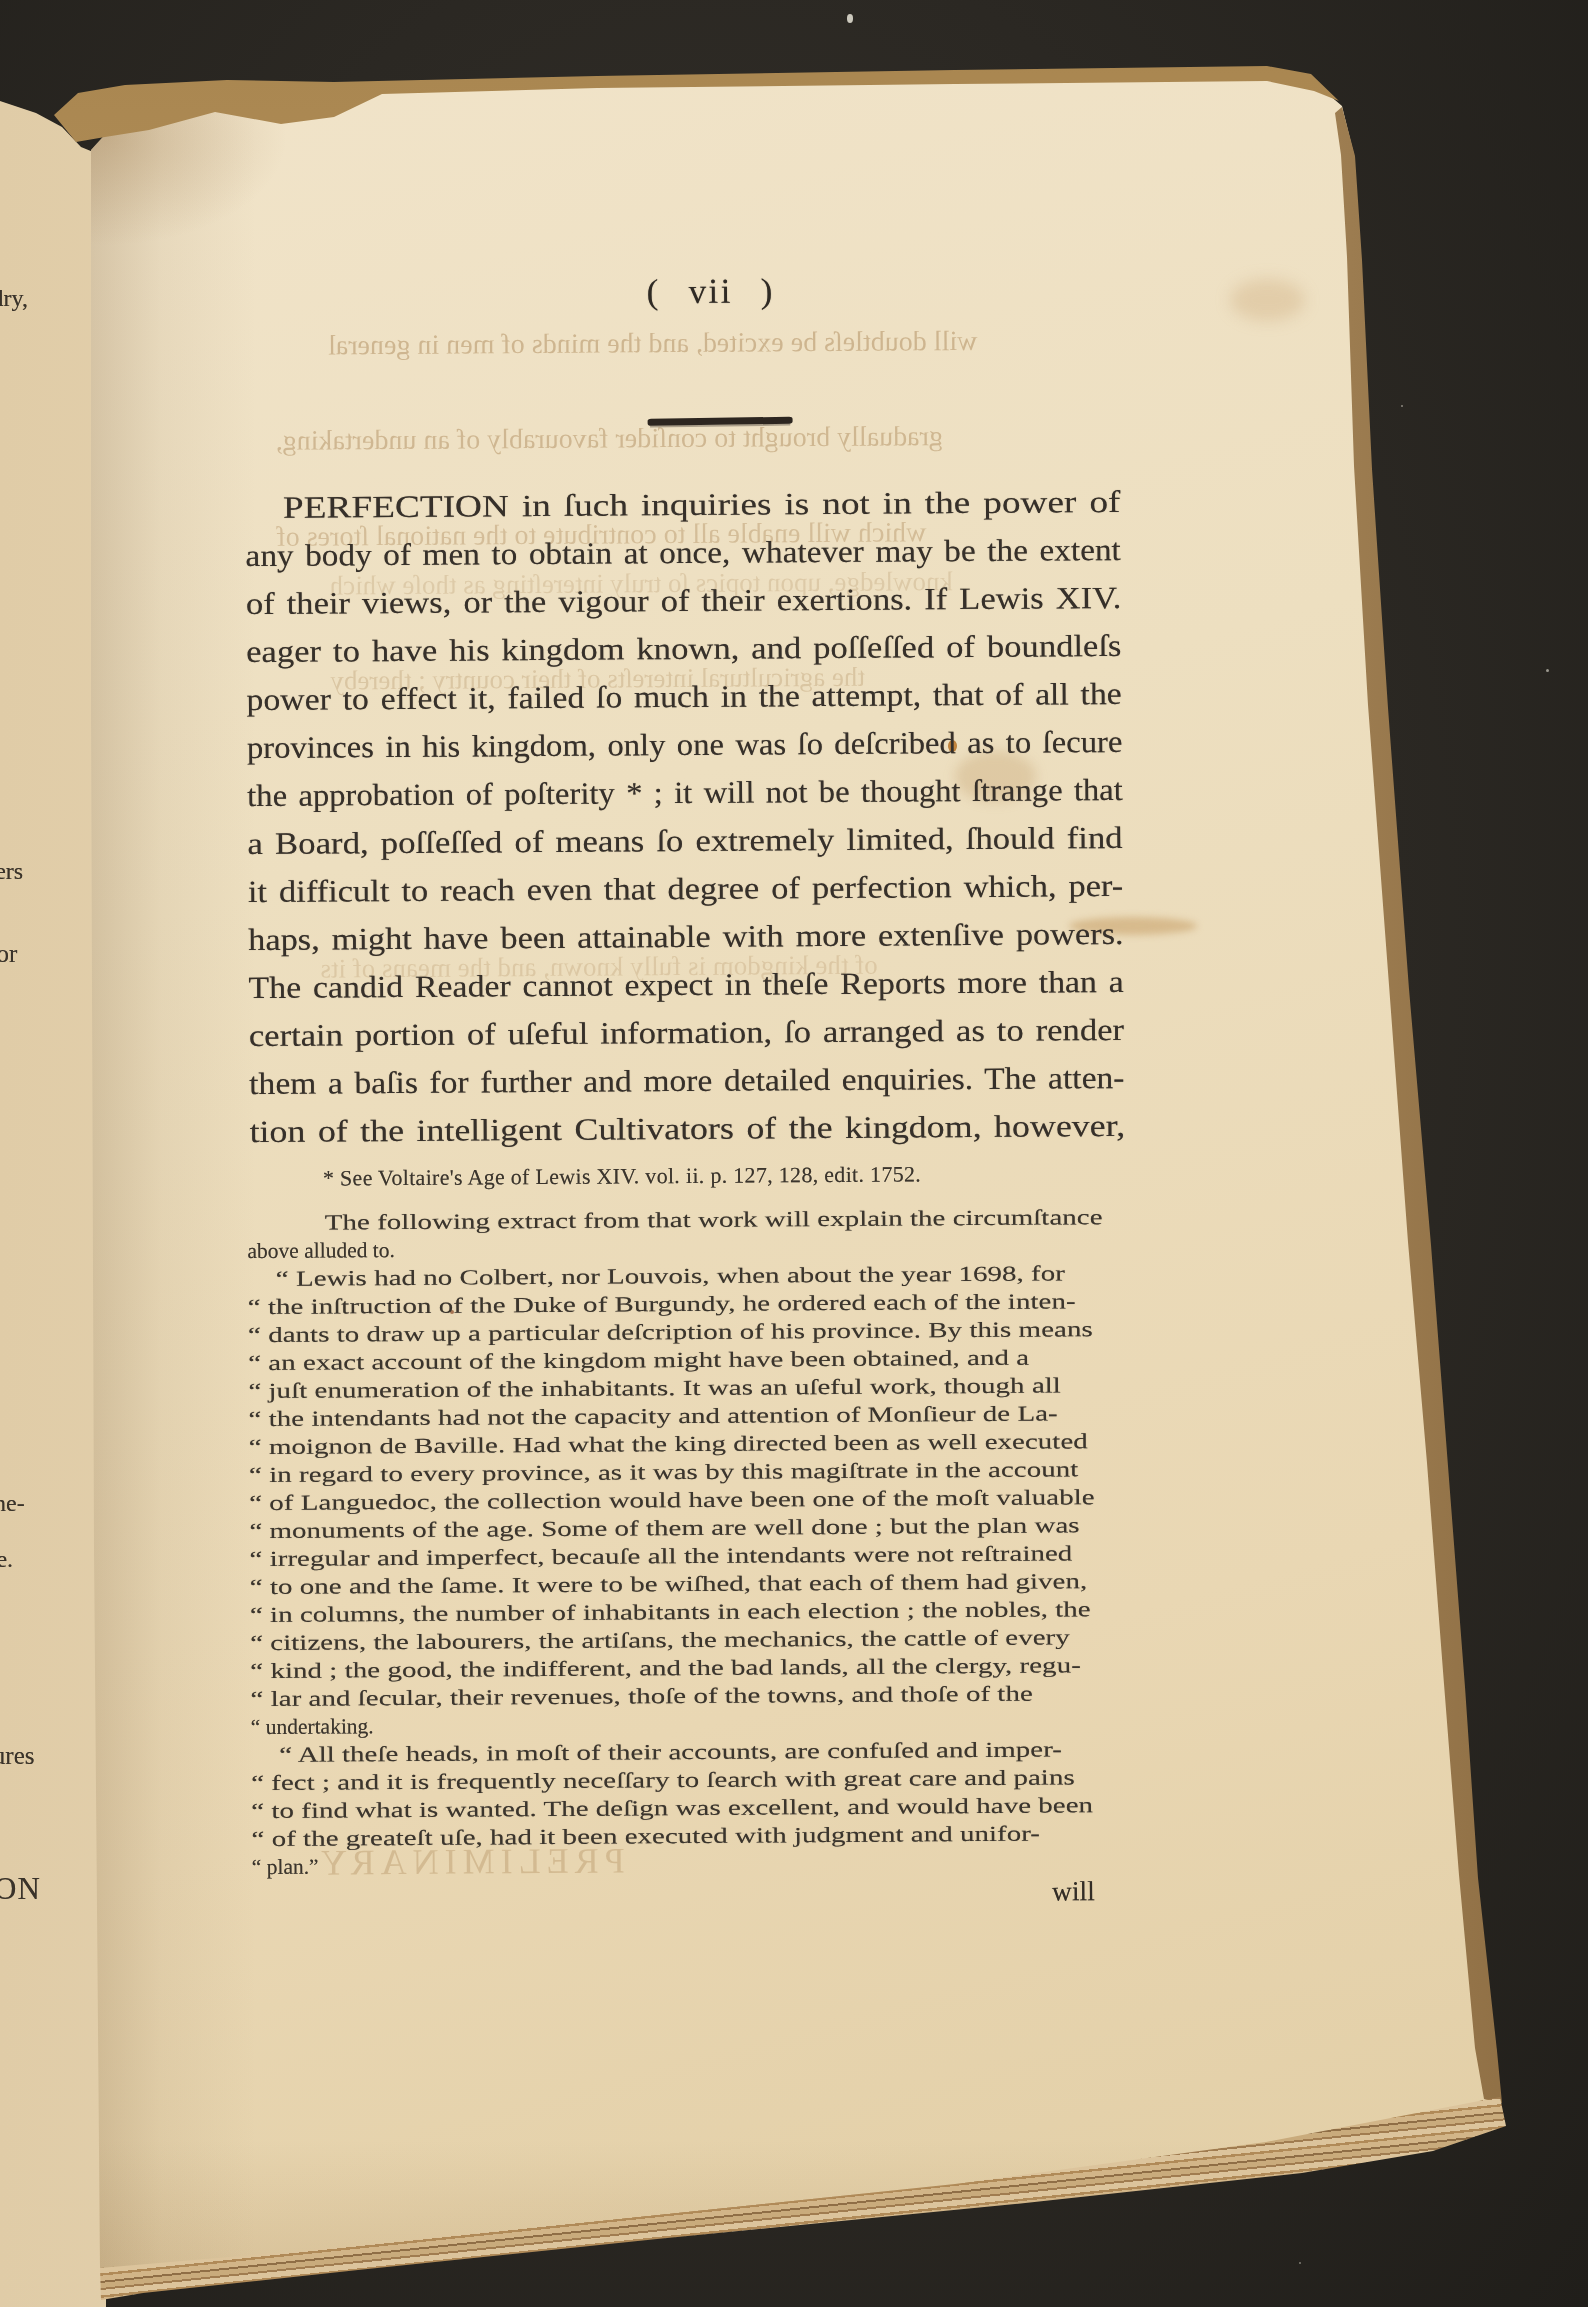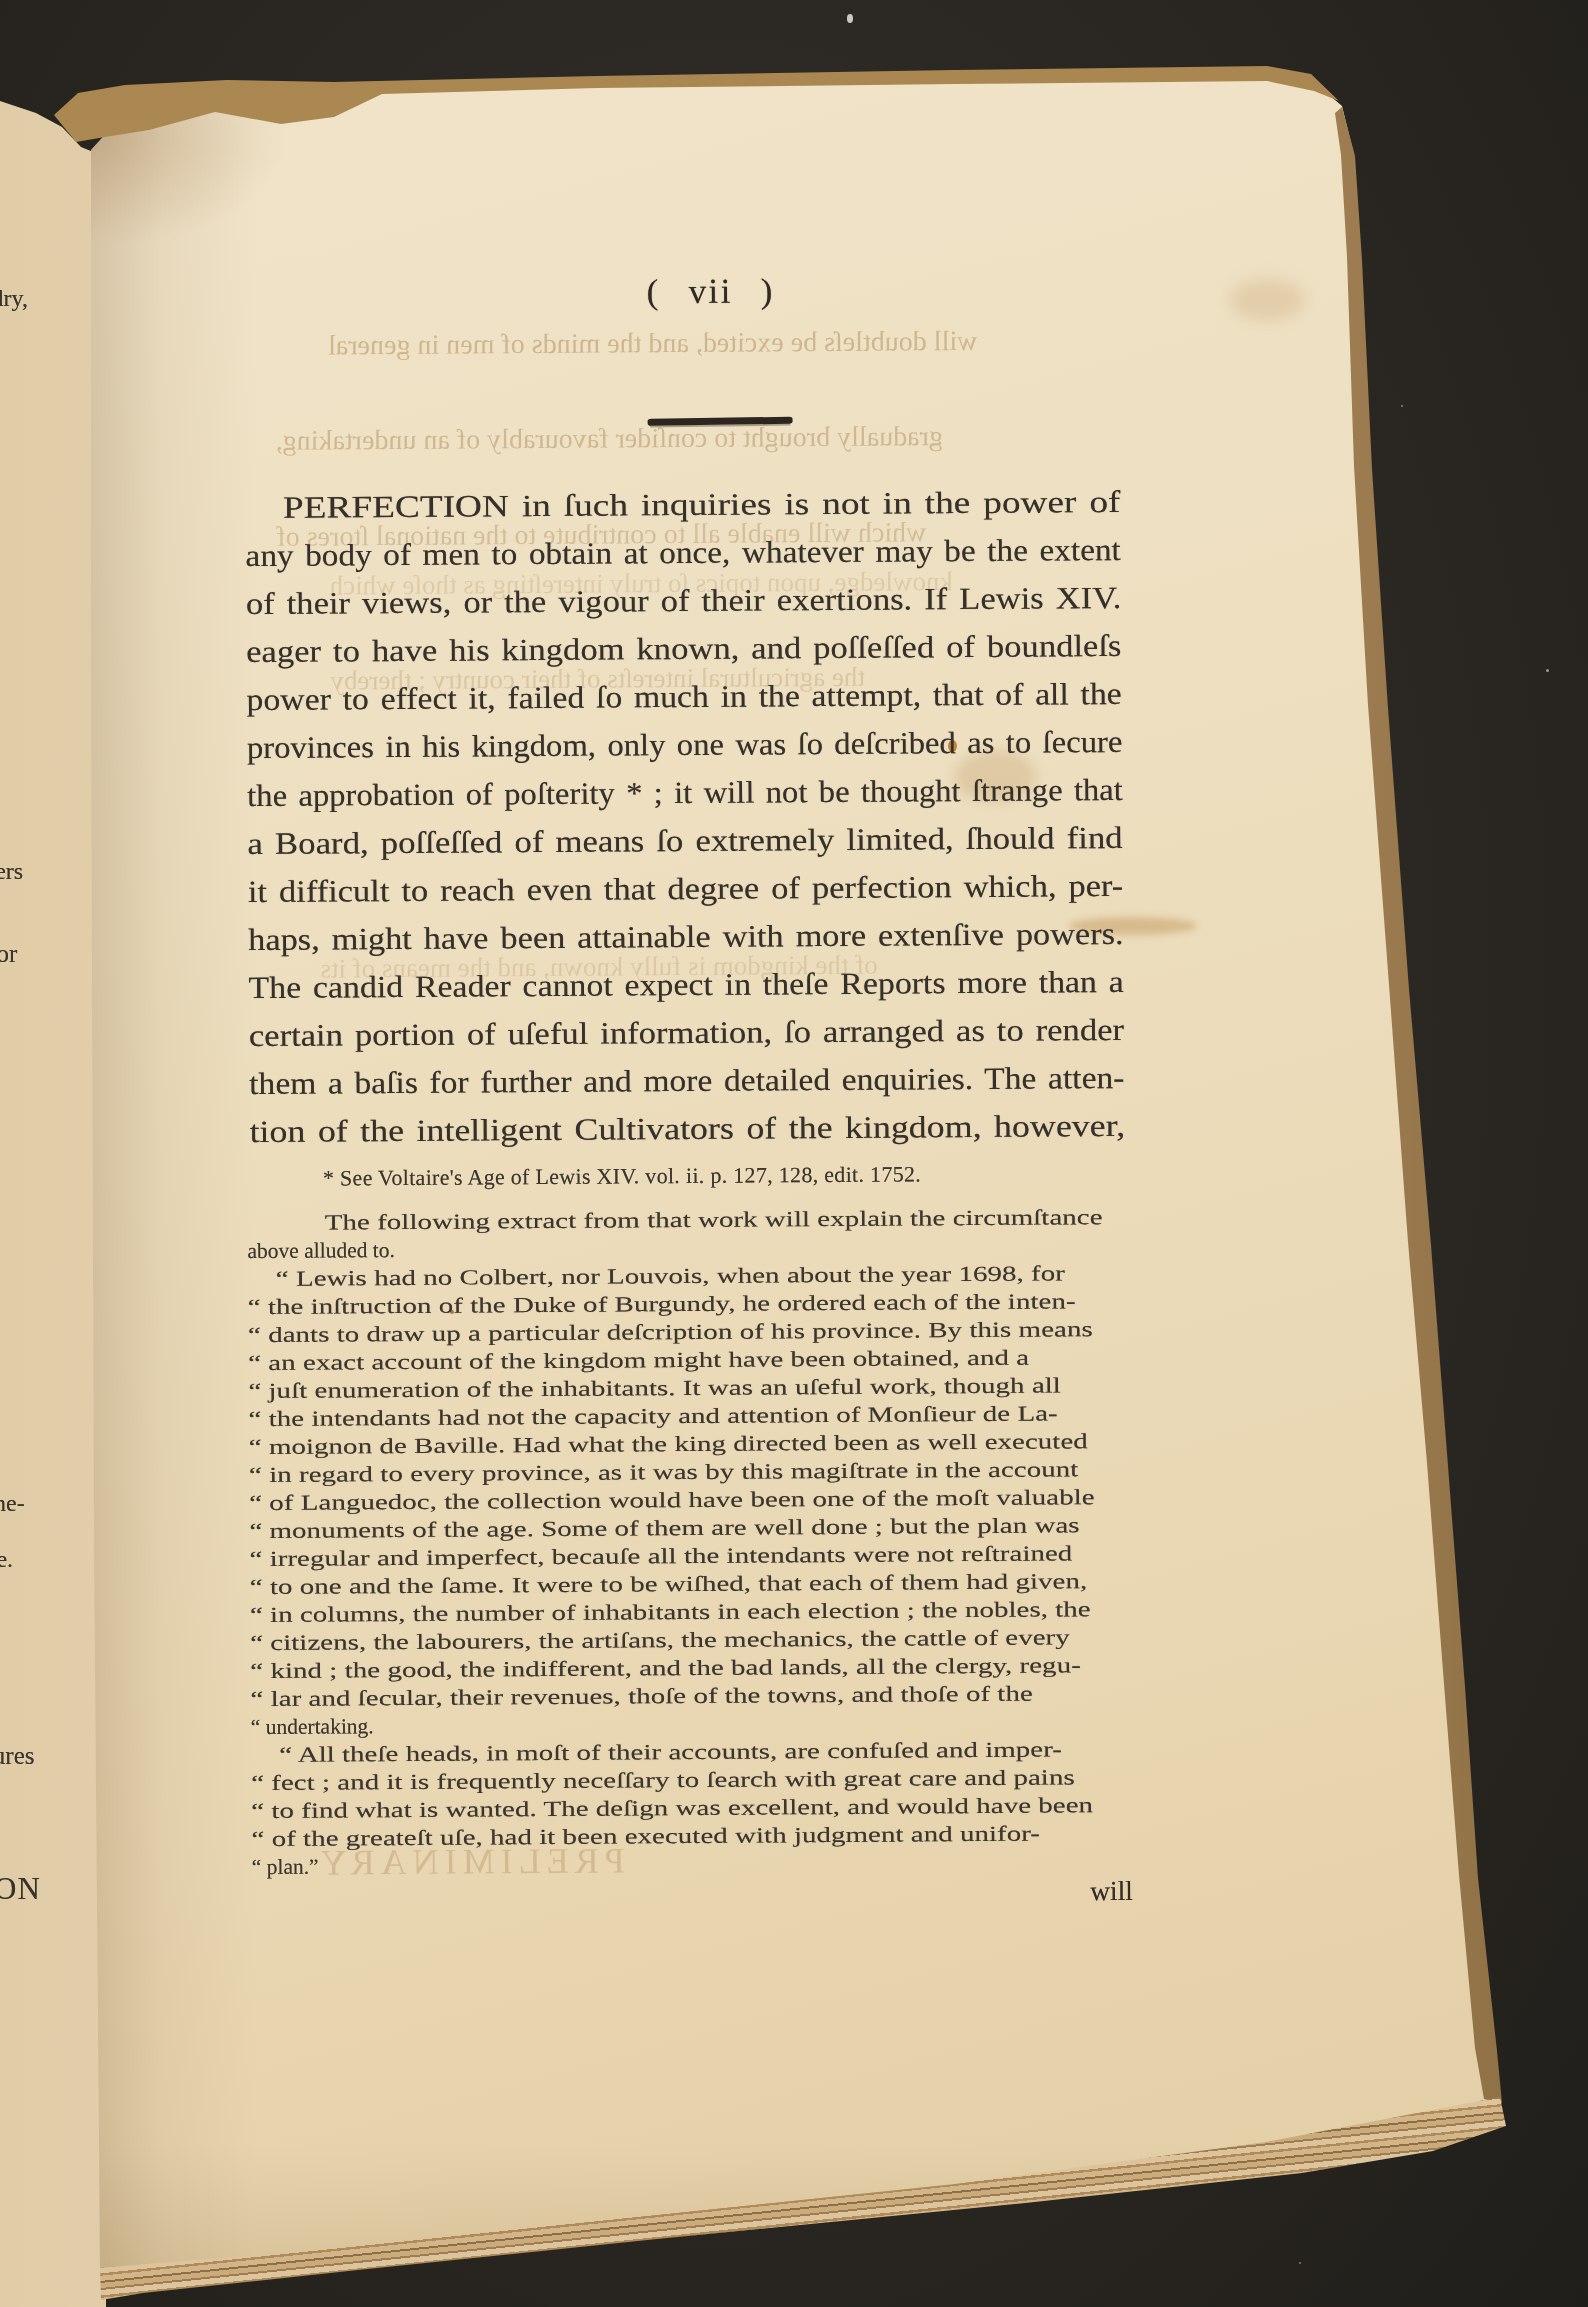--- a/index.html
+++ b/index.html
@@ -57,21 +57,21 @@
   .pline>span,.fnline>span{display:inline-block;white-space:nowrap;}
   .fn-cite{
     position:absolute;left:247px;top:1163px;width:867px;padding-left:76px;
     font-size:22px;color:#3b352d;text-shadow:0 0 0.6px rgba(59,53,45,.55);letter-spacing:0.3px;
   }
   .fn{position:absolute;left:247px;top:1206px;width:867px;font-size:21.5px;color:#3b352d;
     text-shadow:0 0 0.6px rgba(59,53,45,.55);}
   .fnline{height:28px;line-height:28px;white-space:nowrap;}
   .ind29{text-indent:17.3px}.ind55{text-indent:33px}.ind20{text-indent:12px}
   .catchword{
-    position:absolute;left:1009px;top:1878px;width:119px;text-align:right;
+    position:absolute;left:1009px;top:1878px;width:119px;text-align:center;
     font-size:27.5px;color:#332d26;text-shadow:0 0 0.6px rgba(51,45,38,.6);
   }
   
   .bleed{position:absolute;inset:0;pointer-events:none;}
   .bleed>div{position:absolute;transform:scaleX(-1);white-space:nowrap;color:#9e7542;}
   
   .frags{position:absolute;inset:0;}
   .frags>div{position:absolute;white-space:nowrap;color:#3a332a;text-shadow:0 0 0.6px rgba(58,51,42,.6);}
   
   .stain{position:absolute;border-radius:50%;}

